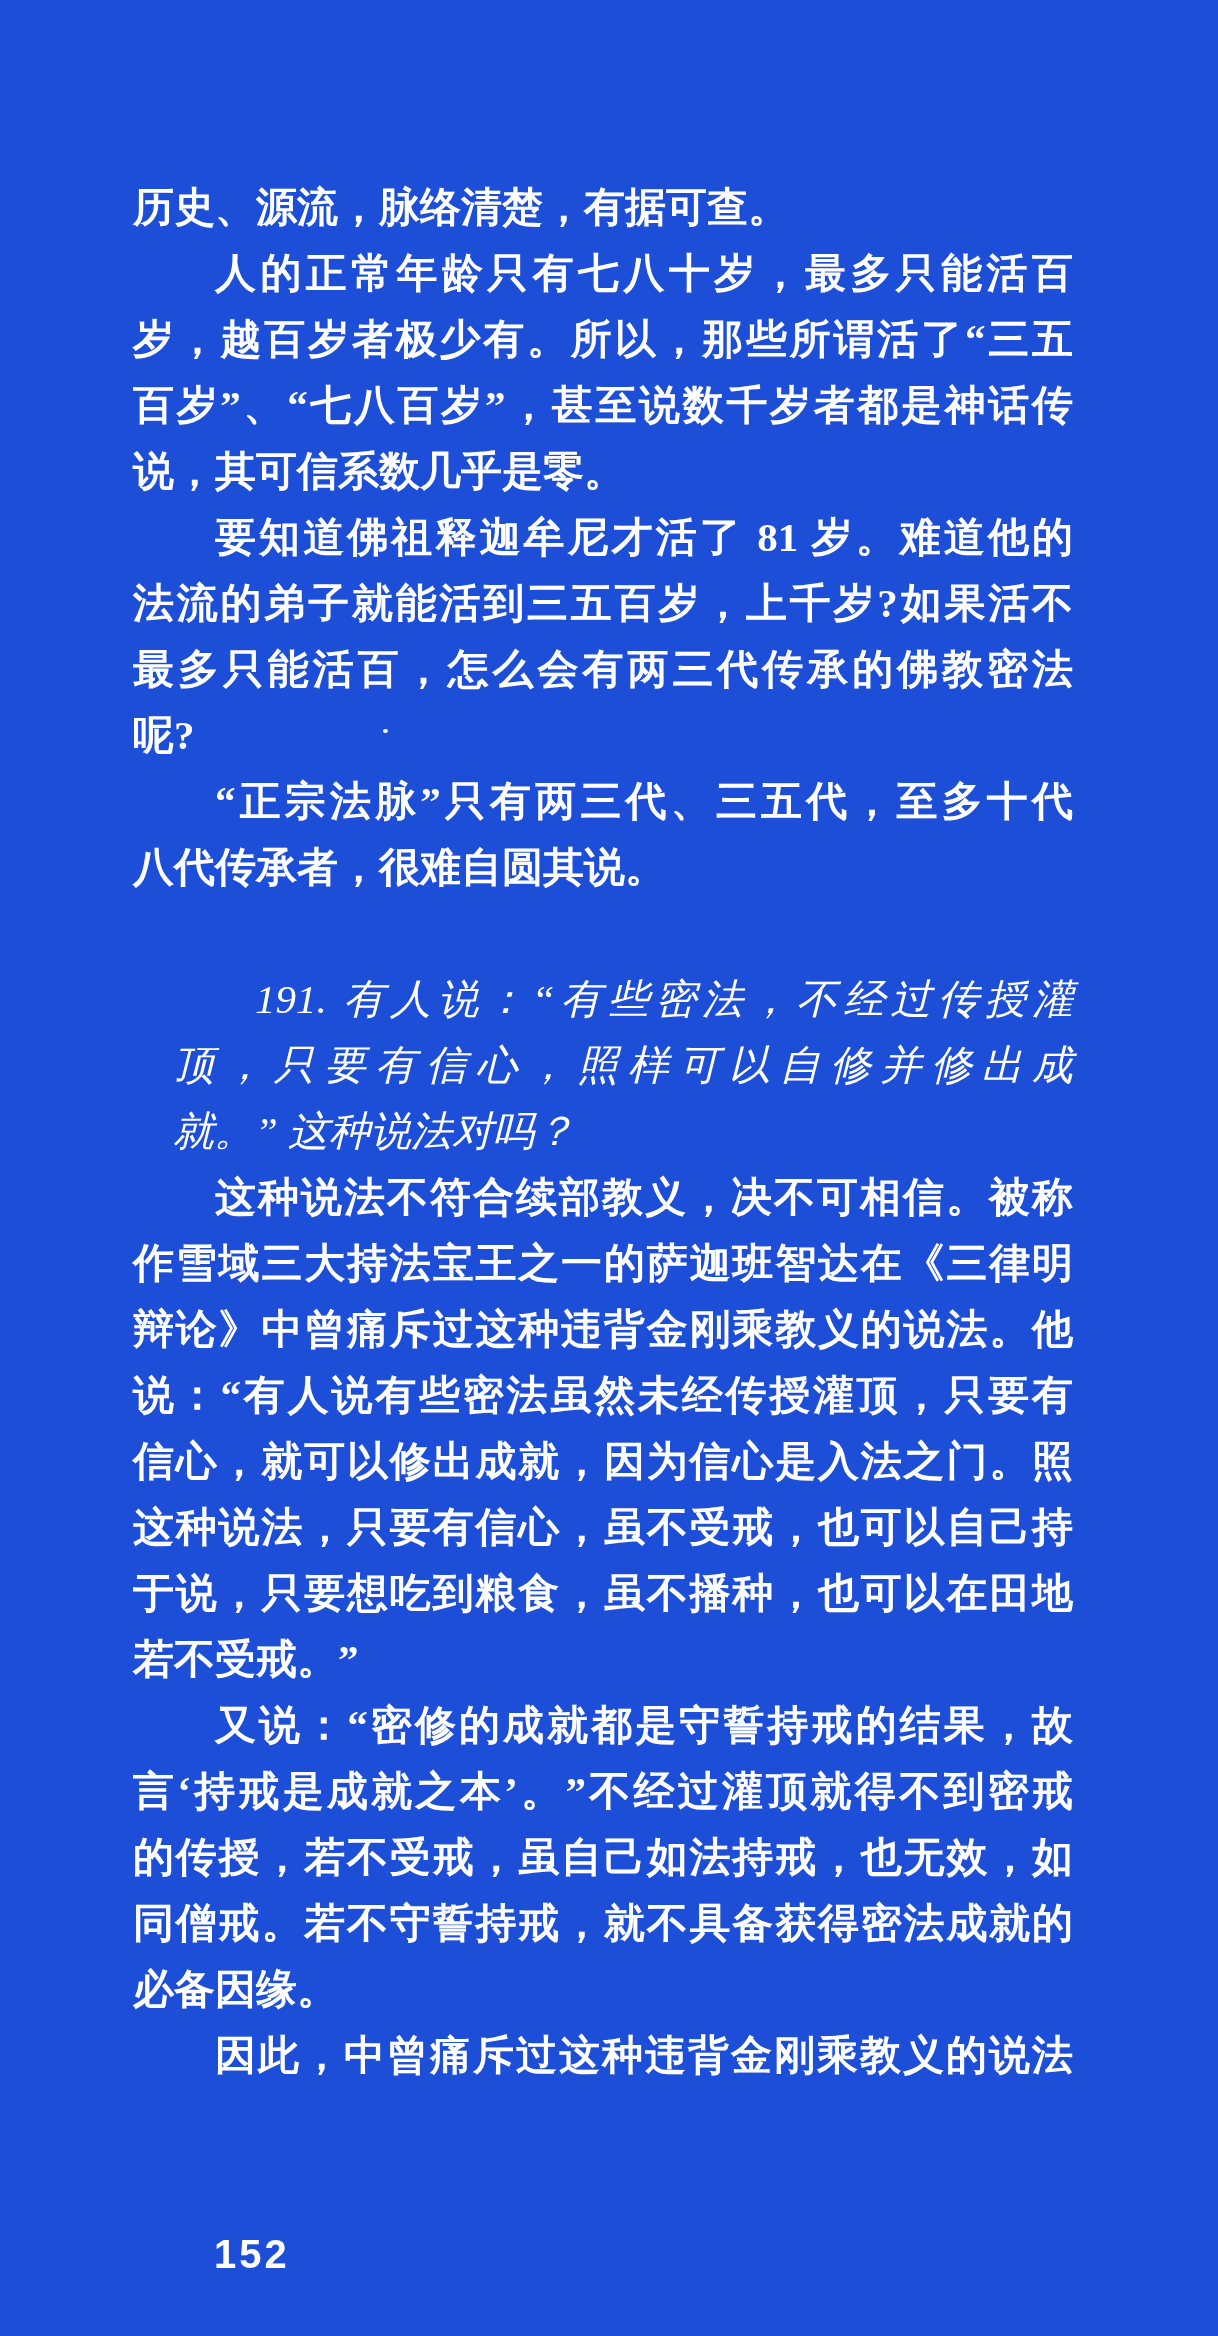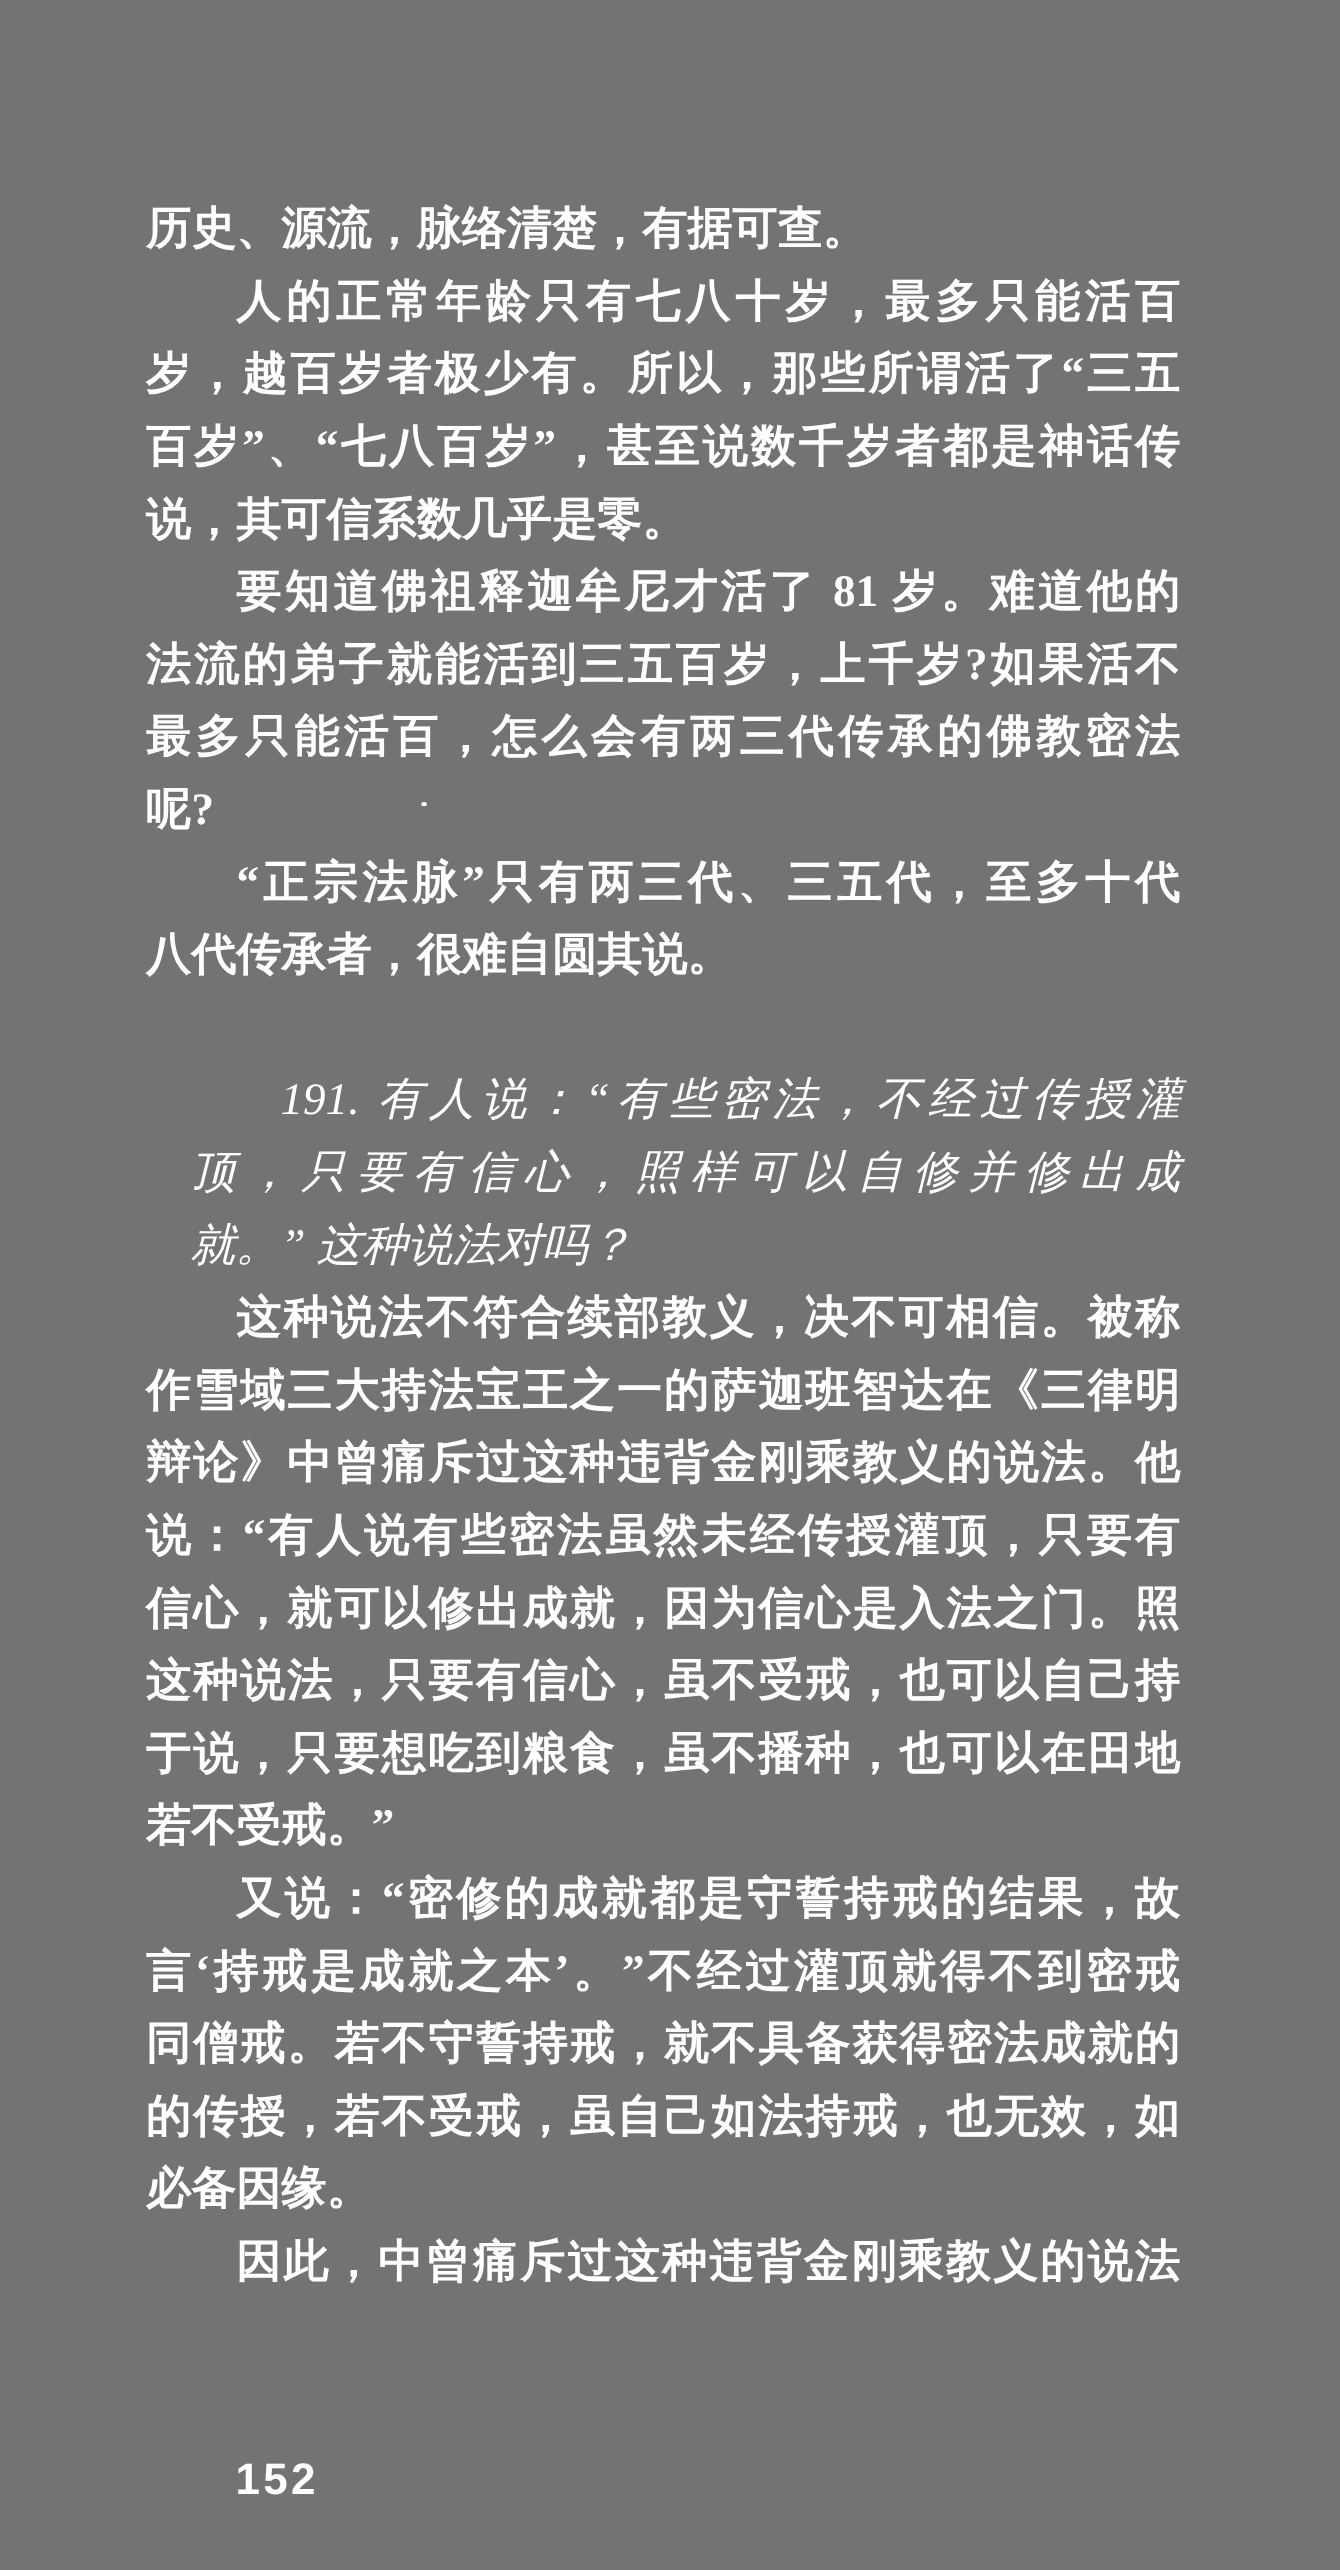--- a/index.html
+++ b/index.html
@@ -1,18 +1,18 @@
 <!DOCTYPE html>
 <html><head>
 <meta charset="utf-8">
 <style>
   html, body { margin:0; padding:0; background:#000; }
   .page {
     position:relative; width:1218px; height:2336px;
-    background:#737373; color:#ffffff; overflow:hidden;
+    background:#1d4ed8; color:#ffffff; overflow:hidden;
   }
   .text-block { position:absolute; left:133px; top:174px; width:940px; }
   .line {
     margin:0; padding:0; height:66px; line-height:66px;
     font-family:"Liberation Serif","DejaVu Serif",serif;
     font-size:41px; font-weight:600;
     text-align:justify; white-space:nowrap;
   }
   .full { text-align-last:justify; }
   .ind  { text-indent:82px; }
@@ -50,22 +50,22 @@
     <p class="line ind full">这种说法不符合续部教义，决不可相信。被称</p>
     <p class="line full">作雪域三大持法宝王之一的萨迦班智达在《三律明</p>
     <p class="line full">辩论》中曾痛斥过这种违背金刚乘教义的说法。他</p>
     <p class="line full">说：“有人说有些密法虽然未经传授灌顶，只要有</p>
     <p class="line full">信心，就可以修出成就，因为信心是入法之门。照</p>
     <p class="line full">这种说法，只要有信心，虽不受戒，也可以自己持</p>
     <p class="line full">于说，只要想吃到粮食，虽不播种，也可以在田地</p>
     <p class="line">若不受戒。”</p>
     <p class="line ind full">又说：“密修的成就都是守誓持戒的结果，故</p>
     <p class="line full">言‘持戒是成就之本’。”不经过灌顶就得不到密戒</p>
+    <p class="line full">的传授，若不受戒，虽自己如法持戒，也无效，如</p>
     <p class="line full">同僧戒。若不守誓持戒，就不具备获得密法成就的</p>
-    <p class="line full">的传授，若不受戒，虽自己如法持戒，也无效，如</p>
     <p class="line">必备因缘。</p>
     <p class="line ind full">因此，中曾痛斥过这种违背金刚乘教义的说法</p>
   </main>
 
   <span class="artifact-dot"></span>
 
   <div class="page-number">152</div>
 </div>
 
 </body></html>

